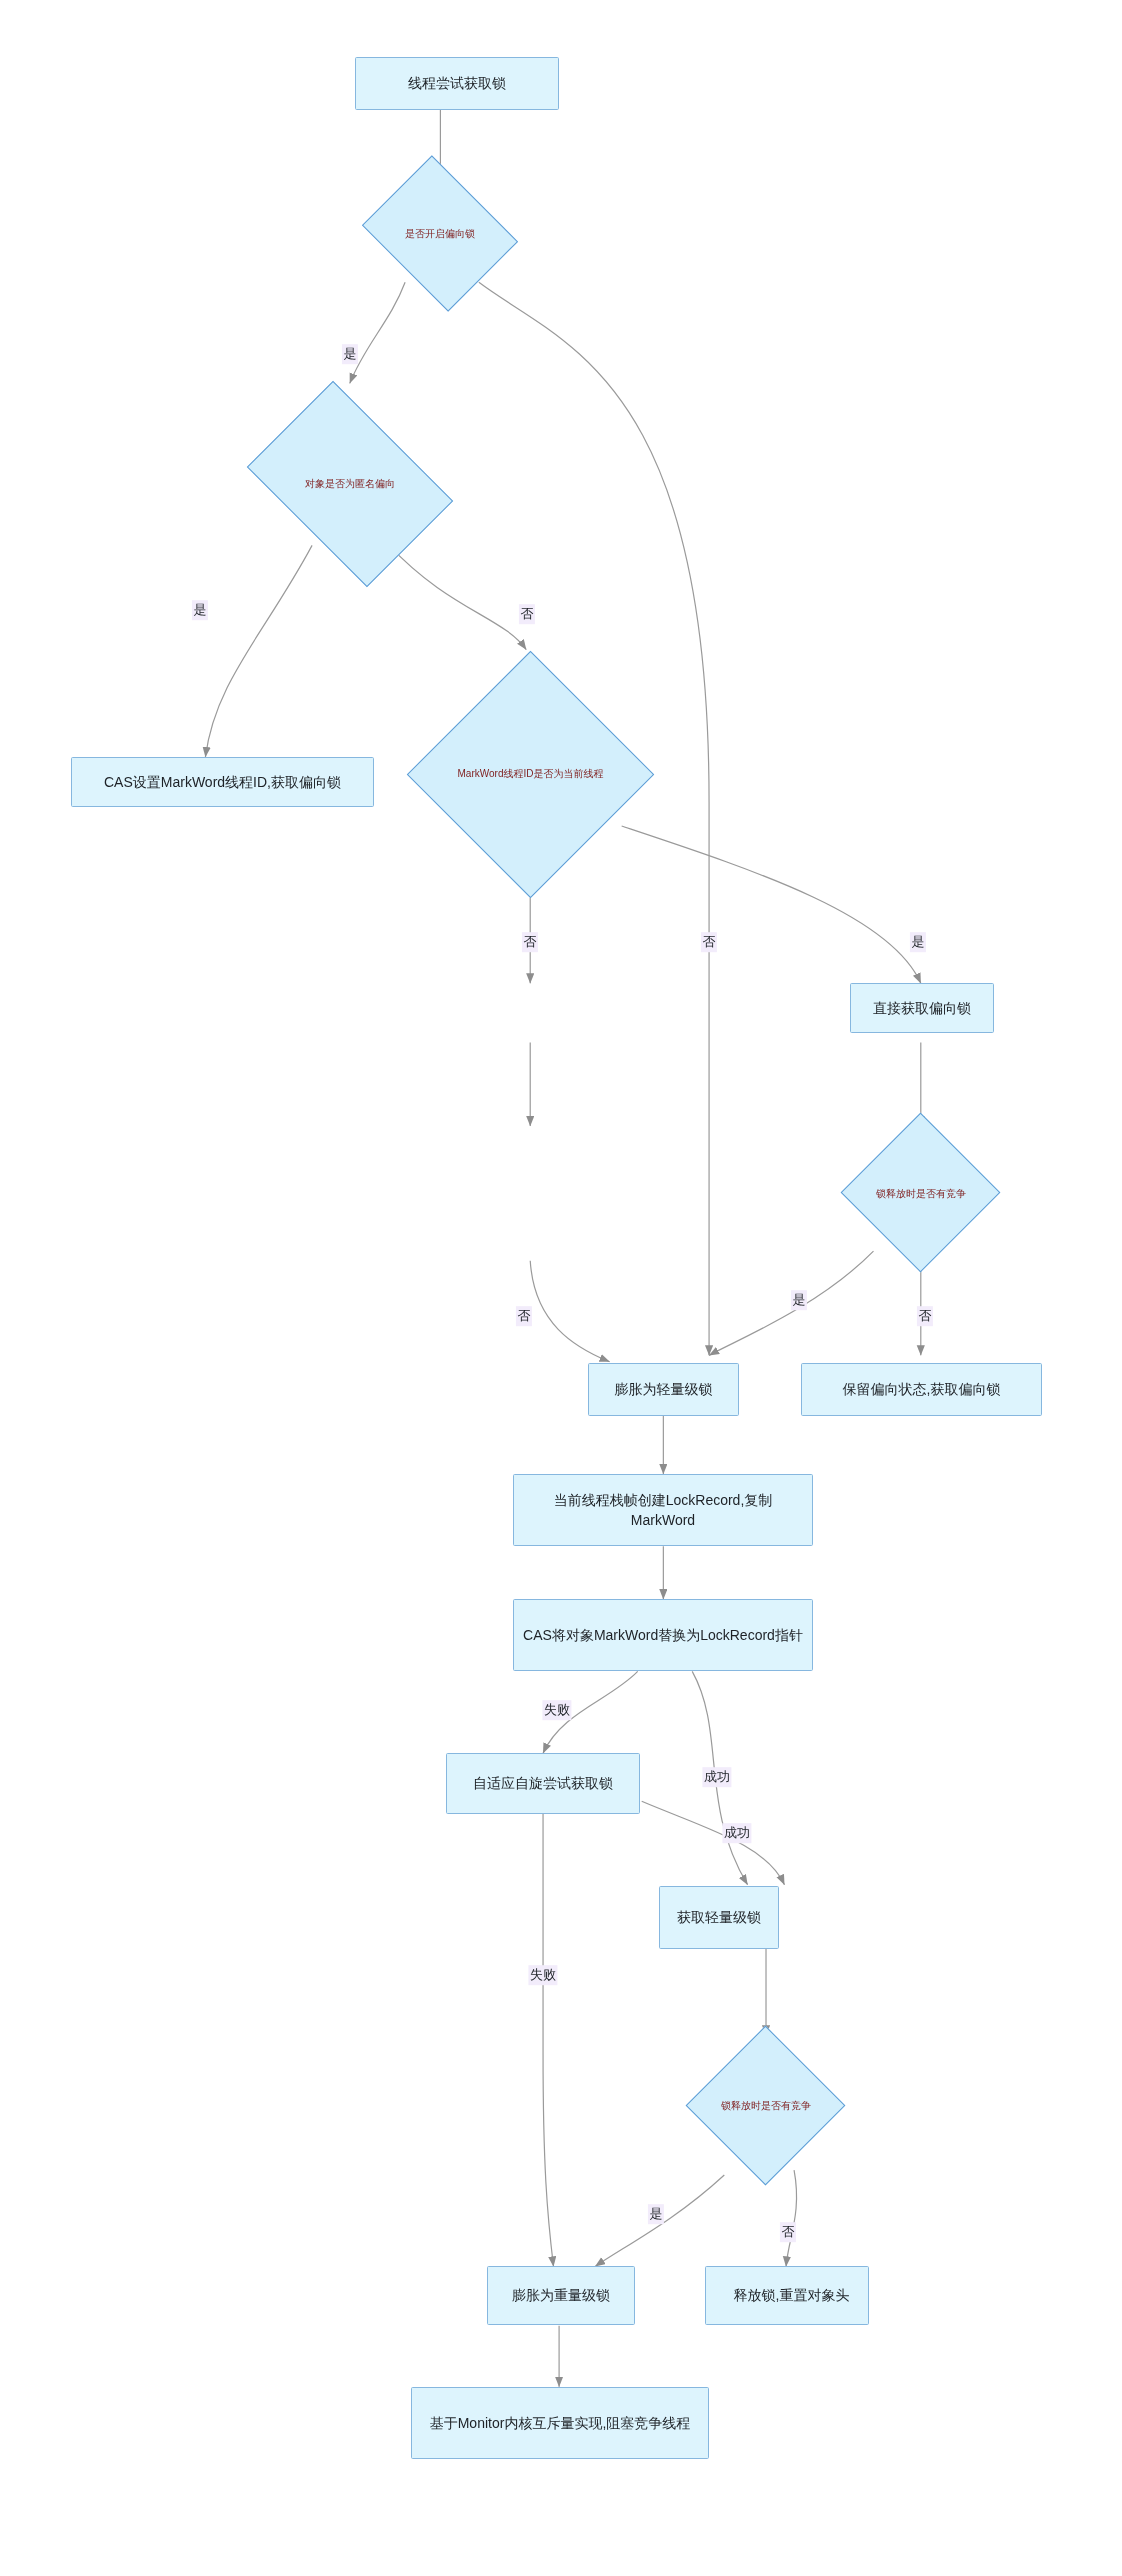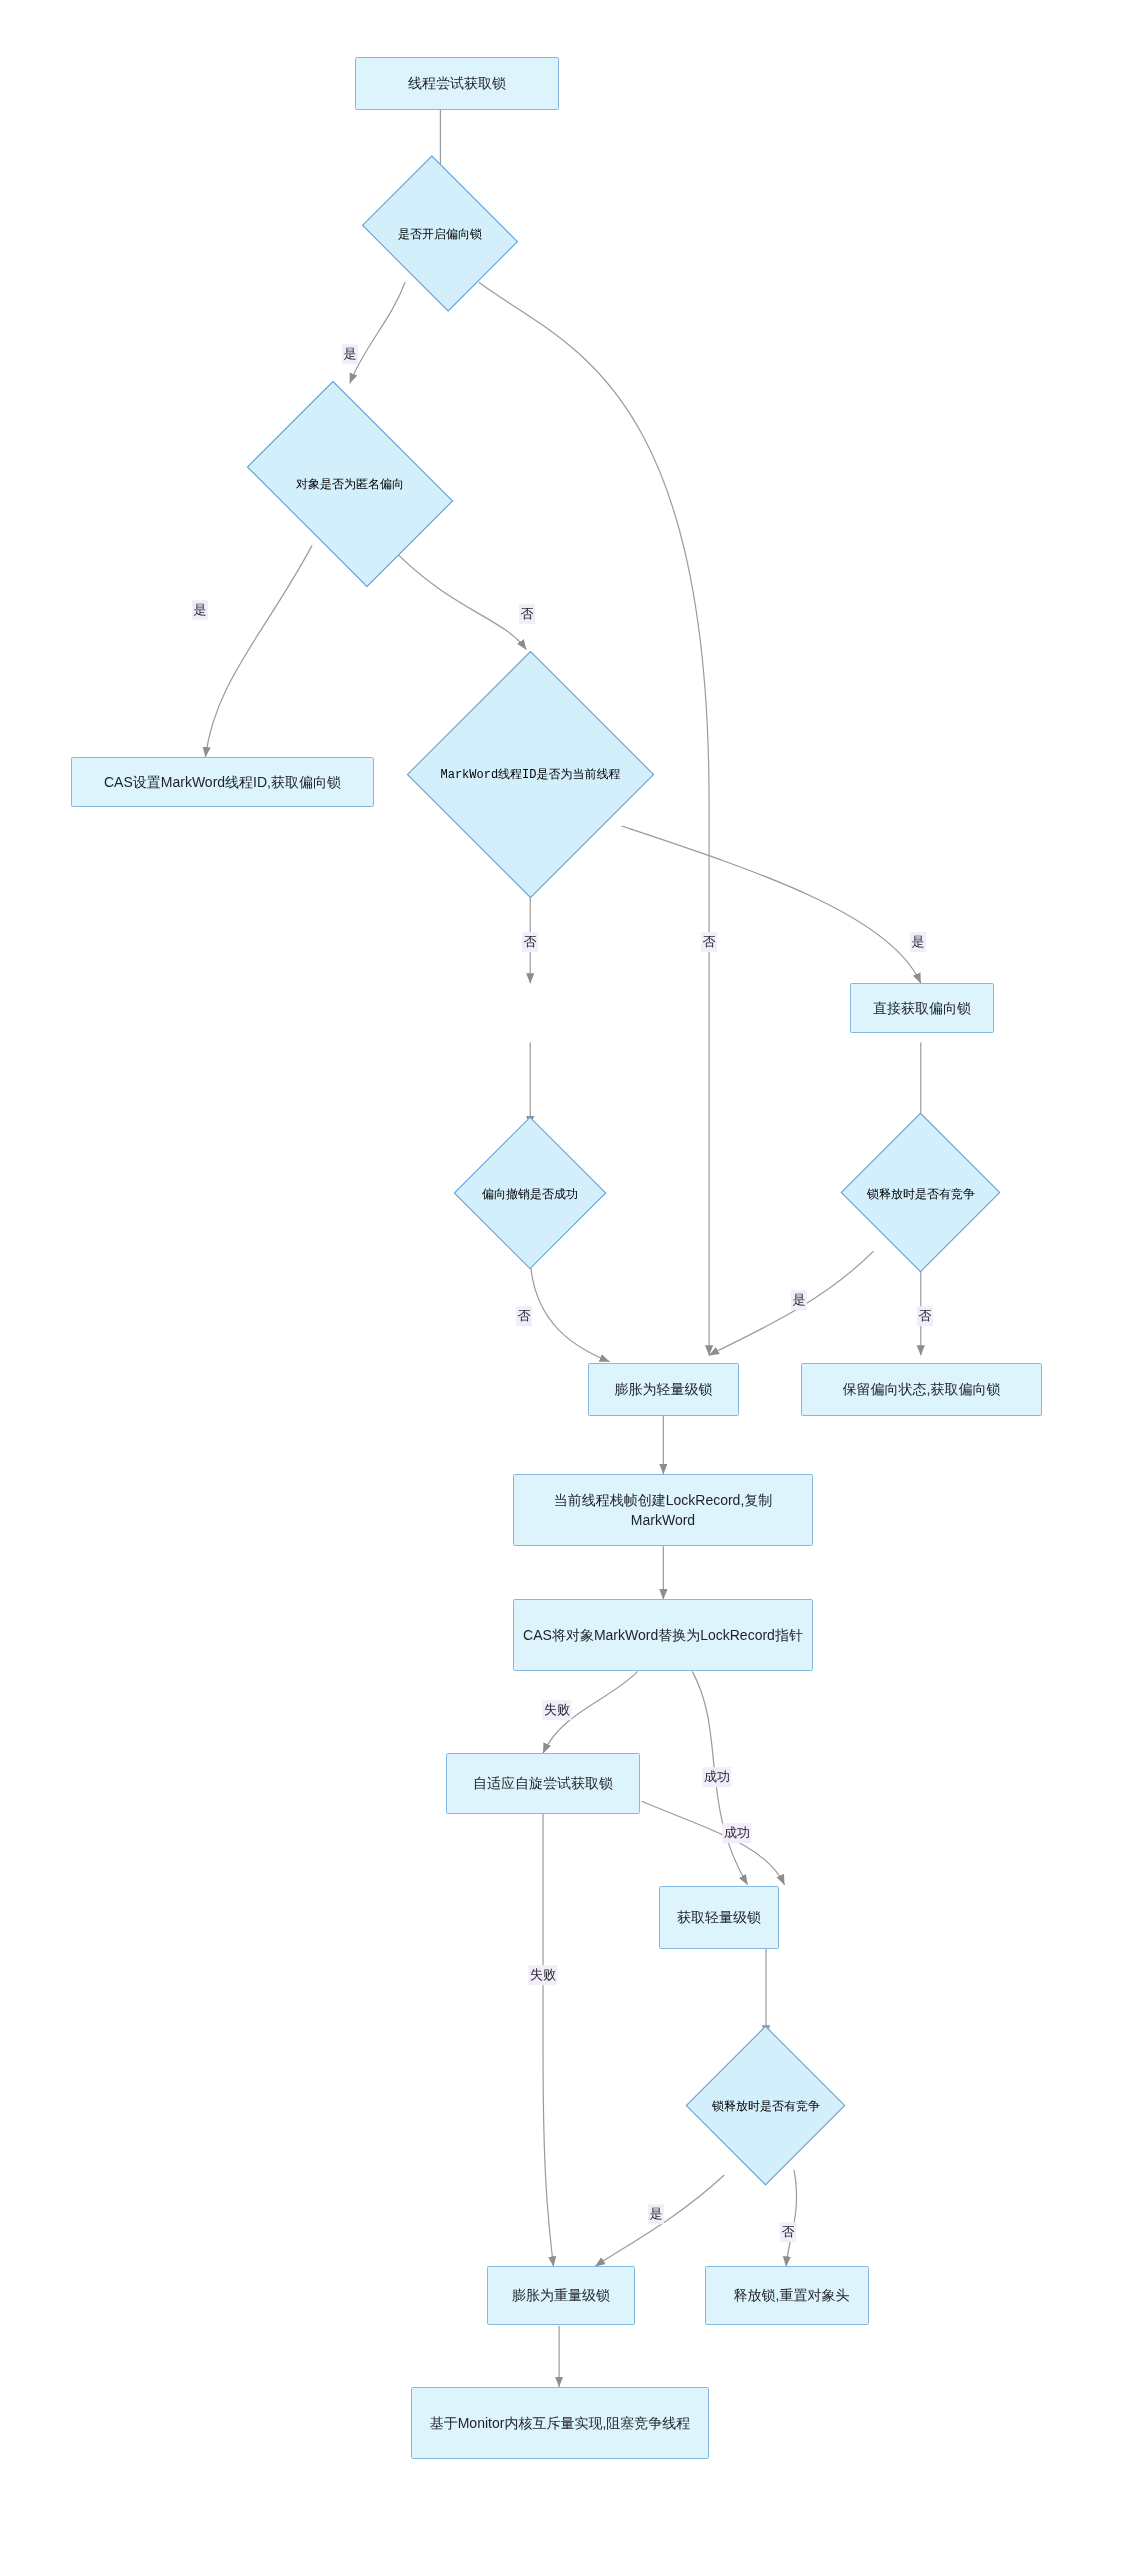--- a/index.html
+++ b/index.html
@@ -21,21 +21,21 @@
   }
 
   .diamond-wrap{position:absolute;}
   .diamond-shape{position:absolute;left:0;top:0;width:100%;height:100%;
     background:#d3effc;
     border:1.3px solid #5b9bd5;
     transform:rotate(45deg);
     box-sizing:border-box;
   }
   .diamond-label{position:absolute;left:50%;top:50%;transform:translate(-50%,-50%);
-    white-space:nowrap;font-size:12px;color:#000000;z-index:3;font-family:Liberation Mono, monospace;}
+    white-space:nowrap;font-size:10px;color:#7f1d1d;z-index:3;}
 
   .elabel{position:absolute;transform:translate(-50%,-50%);
     background:#f2ecfb;
     color:#1f2328;
     font-size:13px;
     padding:0.8px 1.6px;
     white-space:nowrap;
     z-index:5;
   }
 </style>
@@ -119,24 +119,20 @@
   <div class="diamond-wrap" style="left:402px;top:650px;width:257px;height:248px;text-align:right;">
     <div class="diamond-shape" style="width:175px;height:175px;left:41px;top:37px;"></div>
     <div class="diamond-label">MarkWord线程ID是否为当前线程</div>
   </div>
 
 
   <div class="node rect" style="left:850px;top:983px;width:144px;height:50px;">
     <span>直接获取偏向锁</span>
   </div>
 
-  <div class="diamond-wrap" style="left:445px;top:1126px;width:170px;height:135px;">
-    <div class="diamond-shape" style="width:108px;height:108px;left:30.5px;top:13px;"></div>
-    <div class="diamond-label">偏向撤销是否成功</div>
-  </div>
 
   <div class="diamond-wrap" style="left:829px;top:1126px;width:184px;height:135px;">
     <div class="diamond-shape" style="width:113px;height:113px;left:35px;top:10.4px;"></div>
     <div class="diamond-label">锁释放时是否有竞争</div>
   </div>
 
   <div class="node rect" style="left:588px;top:1363px;width:151px;height:53px;">
     <span>膨胀为轻量级锁</span>
   </div>
 

